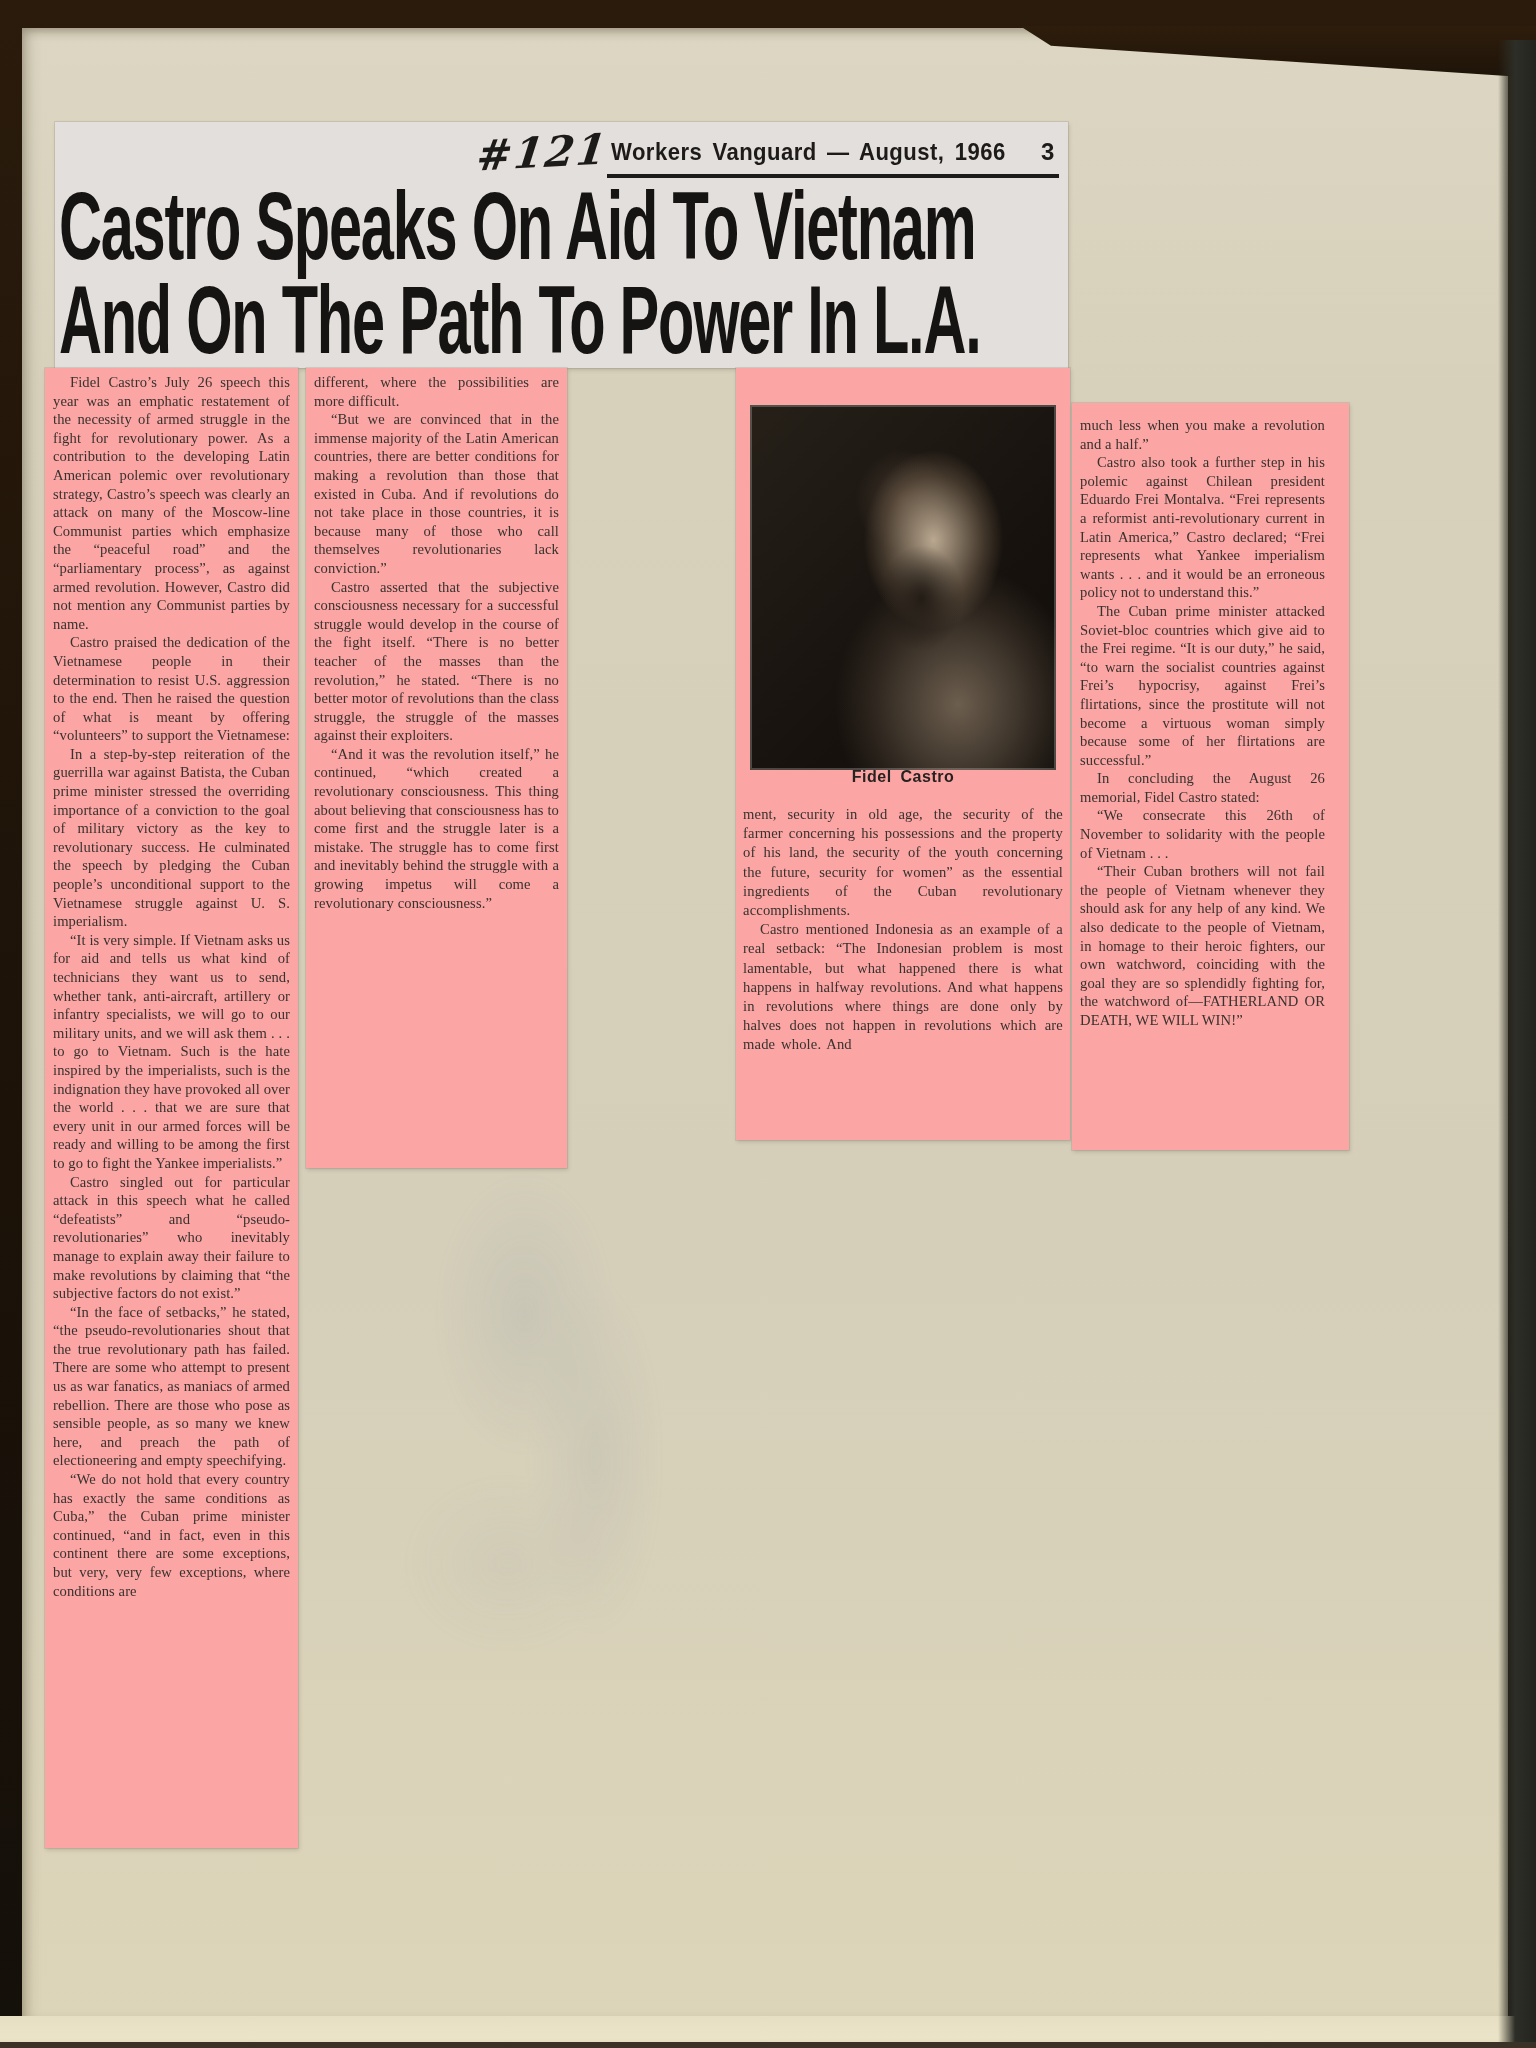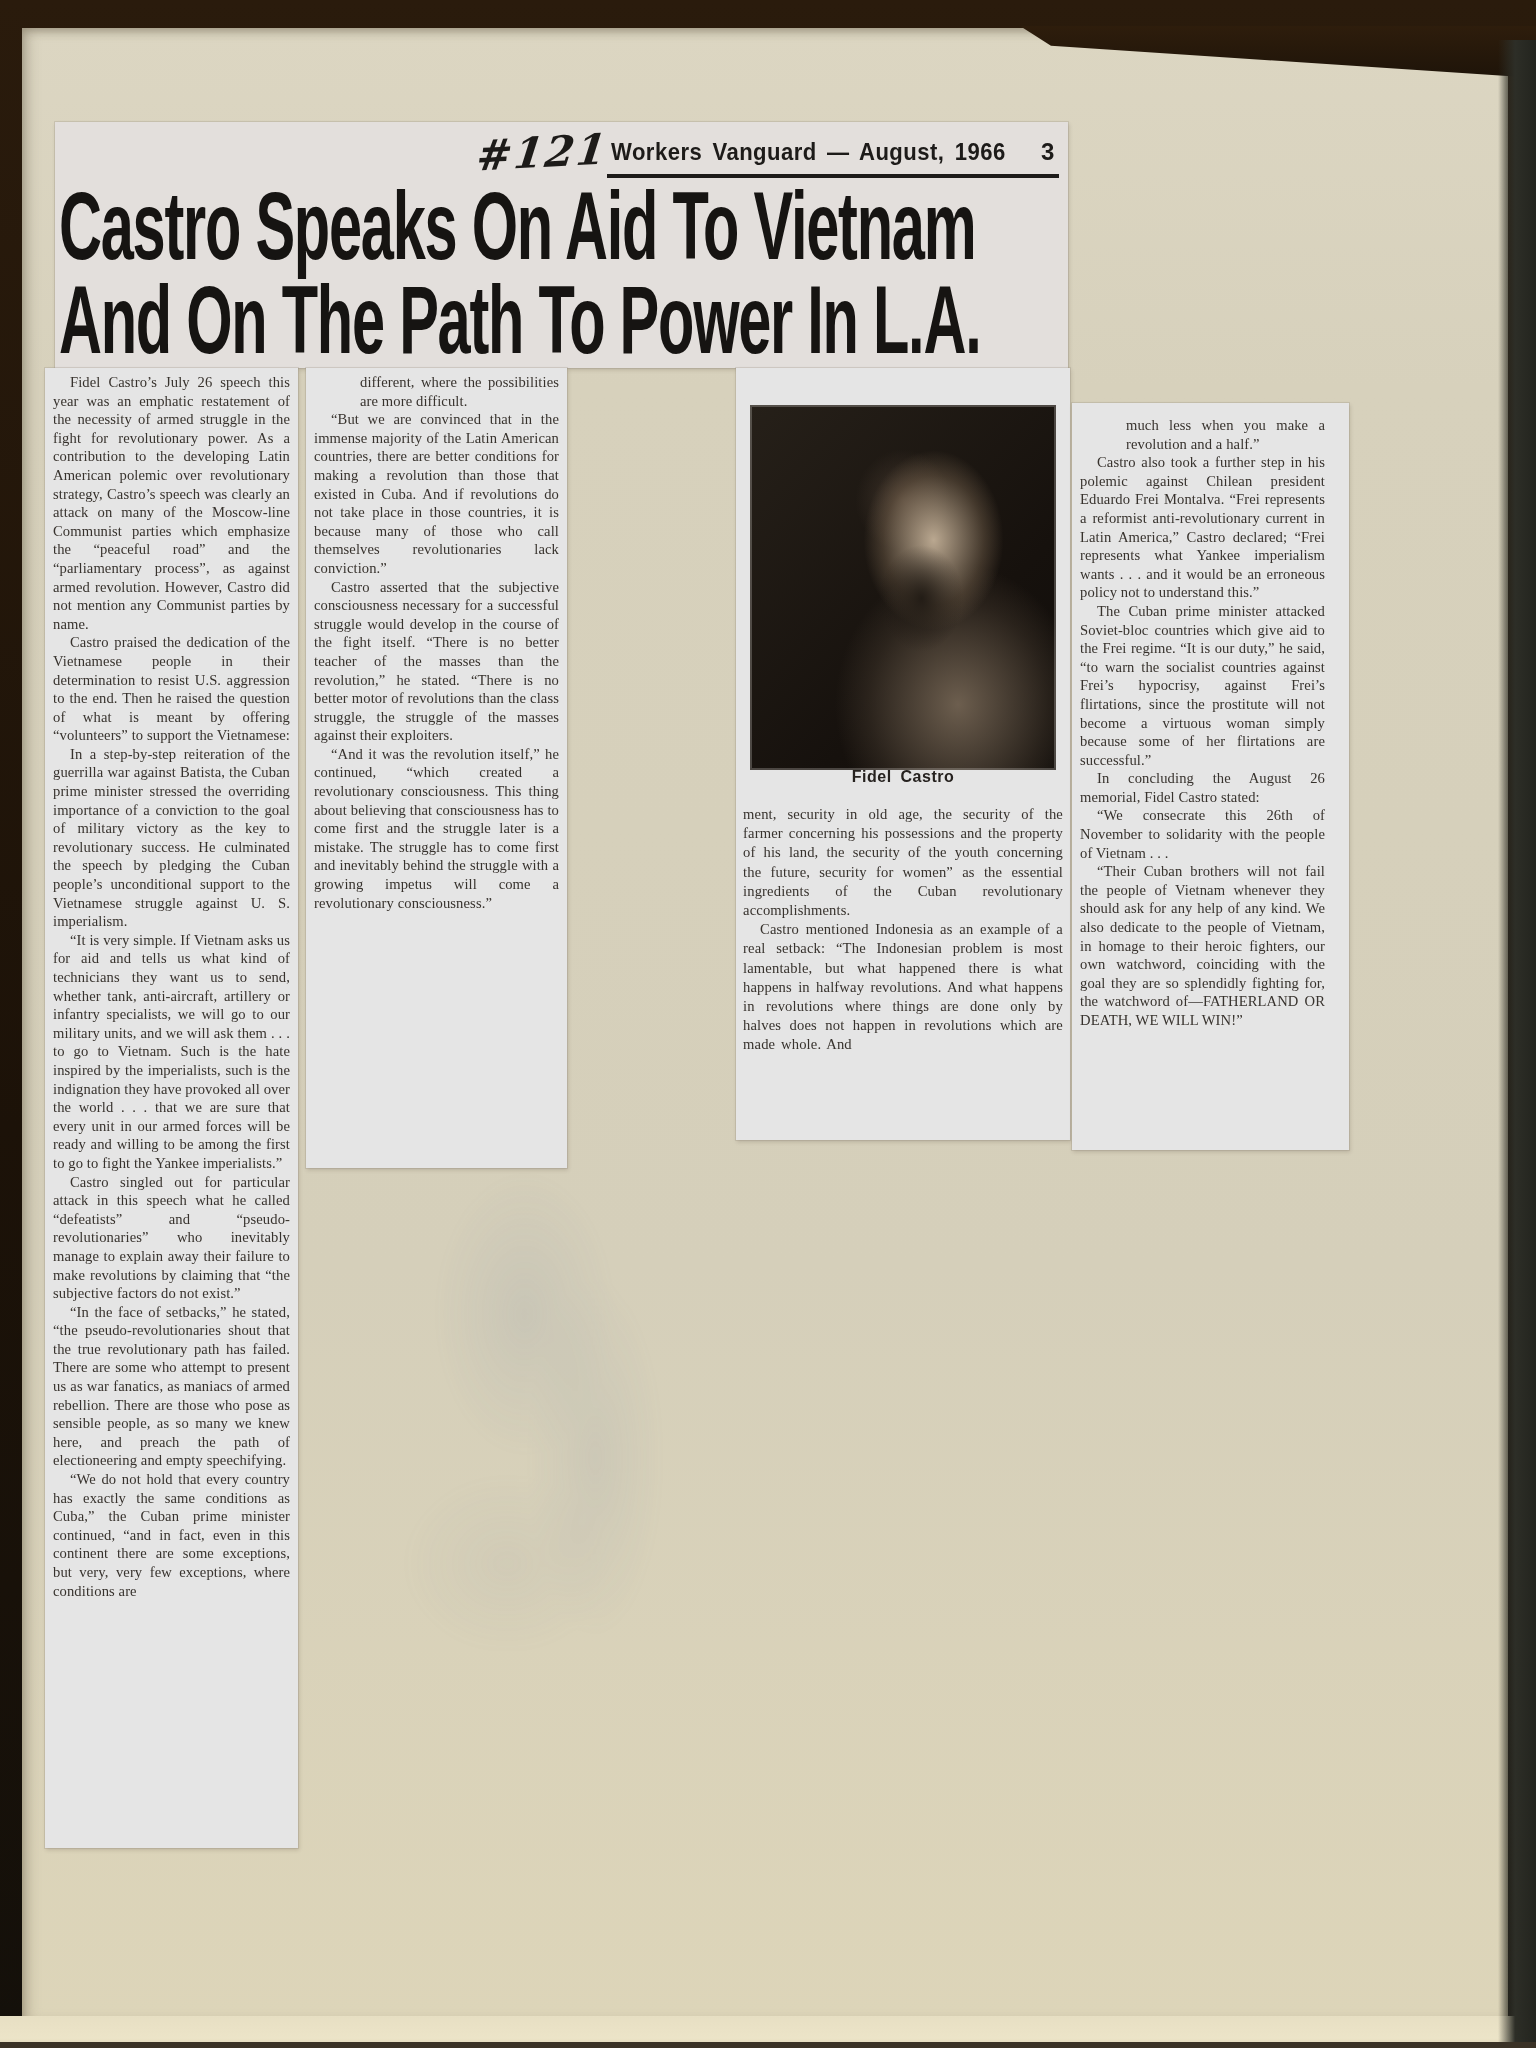--- a/index.html
+++ b/index.html
@@ -36,21 +36,21 @@
   .ghost{
     position:absolute;left:340px;top:1170px;width:440px;height:480px;z-index:2;
     background:
       radial-gradient(120px 190px at 42% 30%, rgba(96,116,152,.10), transparent 75%),
       radial-gradient(90px 240px at 58% 60%, rgba(96,116,152,.09), transparent 75%),
       radial-gradient(140px 120px at 38% 82%, rgba(120,130,150,.07), transparent 75%);
     filter:blur(4px);
   }
   
   .clip{
-    position:absolute;z-index:4;background:#e5e5e5;
+    position:absolute;z-index:4;background:#fca5a5;
     box-shadow:0 0 0 1px rgba(140,130,120,.22), 1px 2px 4px rgba(80,70,55,.22);
   }
   
   .clip-headline{left:55px;top:122px;width:1013px;height:246px;background:#e3dfdc;}
   .handwritten{
     position:absolute;left:422px;top:6px;
     font-family:"DejaVu Serif",serif;font-style:italic;font-weight:bold;
     font-size:42px;color:#1d1b19;transform:rotate(-3deg) skewX(-10deg);letter-spacing:2px;
   }
   .strap-title{
@@ -69,21 +69,21 @@
     font-family:"Liberation Sans",sans-serif;font-weight:bold;font-size:96px;line-height:92px;
     color:#161412;letter-spacing:-2px;transform:scaleX(.62);transform-origin:left;
   }
   .headline-line.l1{top:58px;}
   .headline-line.l2{top:152px;}
   
   .clip-col p{
     margin:0;font-size:14.6px;line-height:18.6px;text-align:justify;
     text-indent:17px;color:#37322d;letter-spacing:.1px;
   }
-  .clip-col.cont p:first-child{text-indent:0;margin-left:46px;}
+  .clip-col.cont p:first-child{text-indent:0;}
   .clip-col1{left:45px;top:368px;width:253px;height:1480px;padding:5px 8px;box-sizing:border-box;overflow:hidden;}
   .clip-col2{left:306px;top:368px;width:261px;height:800px;padding:5px 8px;box-sizing:border-box;overflow:hidden;}
   .clip-photo-col{left:736px;top:368px;width:334px;height:772px;}
   .clip-col4{left:1072px;top:403px;width:277px;height:747px;padding:13px 24px 0 8px;box-sizing:border-box;overflow:hidden;}
   
   .castro-photo{
     position:absolute;left:14px;top:37px;width:306px;height:365px;
     background-color:#18140f;
     background-image:
       radial-gradient(58px 74px at 56% 53%, rgba(32,26,20,.95), transparent 72%),

